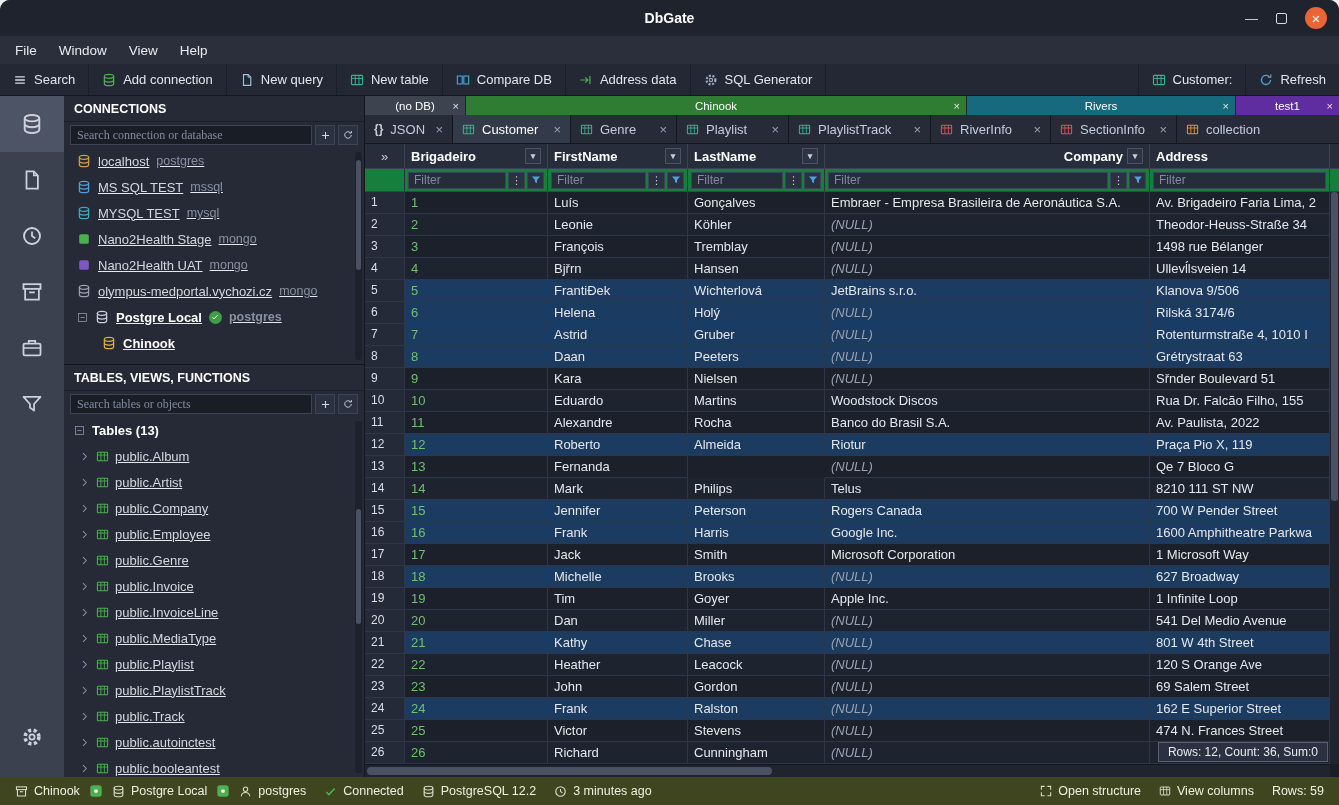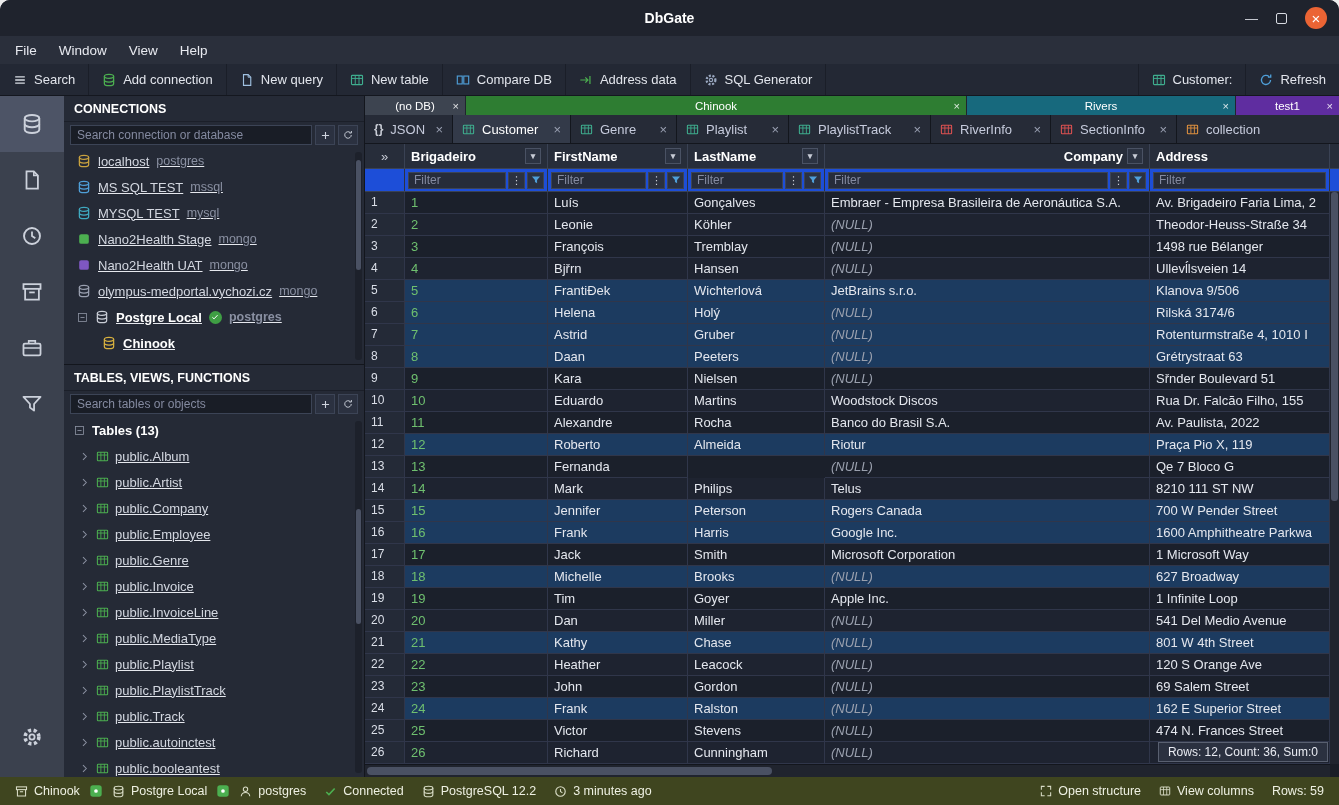--- a/index.html
+++ b/index.html
@@ -27,21 +27,21 @@
 .rail{width:64px;background:#3b414e;display:flex;flex-direction:column;align-items:center;flex:0 0 auto;}
 .rail-item{width:64px;height:56px;display:flex;align-items:center;justify-content:center;}
 .rail-item.active{background:#4d5466;}
 .rail-item.bottom{margin-top:auto;margin-bottom:12px;}
 
 .leftpanel{width:301px;background:#252a36;border-right:1px solid #13161d;display:flex;flex-direction:column;flex:0 0 auto;min-height:0;}
 .section{display:flex;flex-direction:column;position:relative;min-height:0;}
 .section.tables{flex:1;border-top:1px solid #13161d;}
 .section-header{height:26px;display:flex;align-items:center;padding:0 10px;font-size:12.5px;font-weight:bold;color:#ffffff;flex:0 0 auto;border-bottom:1px solid #1b1f29;}
 .search-row{display:flex;gap:3px;padding:3px 6px;flex:0 0 auto;align-items:center;}
-.search-input{flex:1;height:20px;background:#191d26;border:1px solid #3c4456;color:#fdba74;font-size:12px;padding:0 6px;font-family:Liberation Sans, sans-serif;outline:none;min-width:0;}
+.search-input{flex:1;height:20px;background:#191d26;border:1px solid #3c4456;color:#fdba74;font-size:12px;padding:0 6px;font-family:Liberation Serif, serif;outline:none;min-width:0;}
 .search-input::placeholder{color:#848aa0;}
 .sq-btn{width:20px;height:20px;background:#2b3140;border:1px solid #3c4456;display:flex;align-items:center;justify-content:center;flex:0 0 auto;}
 .list{overflow:hidden;text-decoration:underline;}
 .conn-list{padding-bottom:8px;}
 .tbl-list{flex:1;}
 .conn-item{height:26px;display:flex;align-items:center;gap:7px;padding-left:13px;font-size:13px;color:#d3d7e0;white-space:nowrap;overflow:hidden;}
 .conn-item .engine{color:#8a90a2;font-size:12.5px;}
 .conn-item.bold{font-weight:bold;color:#ffffff;}
 .conn-item.child{padding-left:38px;}
 .badge-check{width:13px;height:13px;border-radius:50%;background:#3f9e44;display:inline-flex;align-items:center;justify-content:center;flex:0 0 auto;}
@@ -59,21 +59,21 @@
 .ftab.active{background:#333a49;color:#ffffff;}
 .ftab-label{white-space:nowrap;overflow:hidden;flex:1;}
 .ftab-x{margin-left:2px;color:#9aa0b2;font-size:13px;}
 
 .grid{flex:1;position:relative;display:flex;flex-direction:column;min-height:0;background:#191d26;}
 .ghead{height:25px;display:flex;background:#272d3a;border-bottom:1px solid #3a4254;flex:0 0 auto;overflow:hidden;}
 .gh{display:flex;align-items:center;padding:0 6px;gap:4px;border-right:1px solid #3a4254;font-weight:bold;font-size:13px;color:#ffffff;overflow:hidden;flex:0 0 auto;}
 .gh .ghl{flex:1;overflow:hidden;white-space:nowrap;}
 .gh.corner{font-weight:normal;color:#c8ccd6;justify-content:center;font-size:13px;}
 .ddbox{width:16px;height:16px;background:#2c3342;border:1px solid #4a5264;color:#c8ccd6;font-size:9px;display:flex;align-items:center;justify-content:center;flex:0 0 auto;}
-.gfilter{height:23px;display:flex;background:#1d4ed8;border-bottom:1px solid #3a4254;flex:0 0 auto;overflow:hidden;}
+.gfilter{height:23px;display:flex;background:#15803d;border-bottom:1px solid #3a4254;flex:0 0 auto;overflow:hidden;}
 .gf{display:flex;align-items:center;gap:2px;padding:2px 3px;border-right:1px solid #2c3240;flex:0 0 auto;overflow:hidden;}
 .finput{flex:1;min-width:0;height:17px;background:#262c3a;border:1px solid #3c4456;color:#e6e8ee;font-size:12px;padding:0 5px;font-family:inherit;outline:none;}
 .finput::placeholder{color:#848aa0;}
 .fbtn{width:17px;height:17px;background:#2b3140;border:1px solid #3c4456;color:#c8ccd6;font-size:11px;display:flex;align-items:center;justify-content:center;flex:0 0 auto;}
 .grows{flex:1;overflow:hidden;}
 .grow{height:22px;display:flex;background:#1b202b;}
 .grow:nth-child(even){background:#1e2330;}
 .grows .grow.sel{background:#1c3b60;}
 .gc{border-right:1px solid #30364a;border-bottom:1px solid #30364a;font-size:13px;color:#e4e7ee;padding:0 6px;line-height:21px;white-space:nowrap;overflow:hidden;flex:0 0 auto;}
 .gc.rn{background:#242a37;color:#dbdfe8;font-size:12px;}

